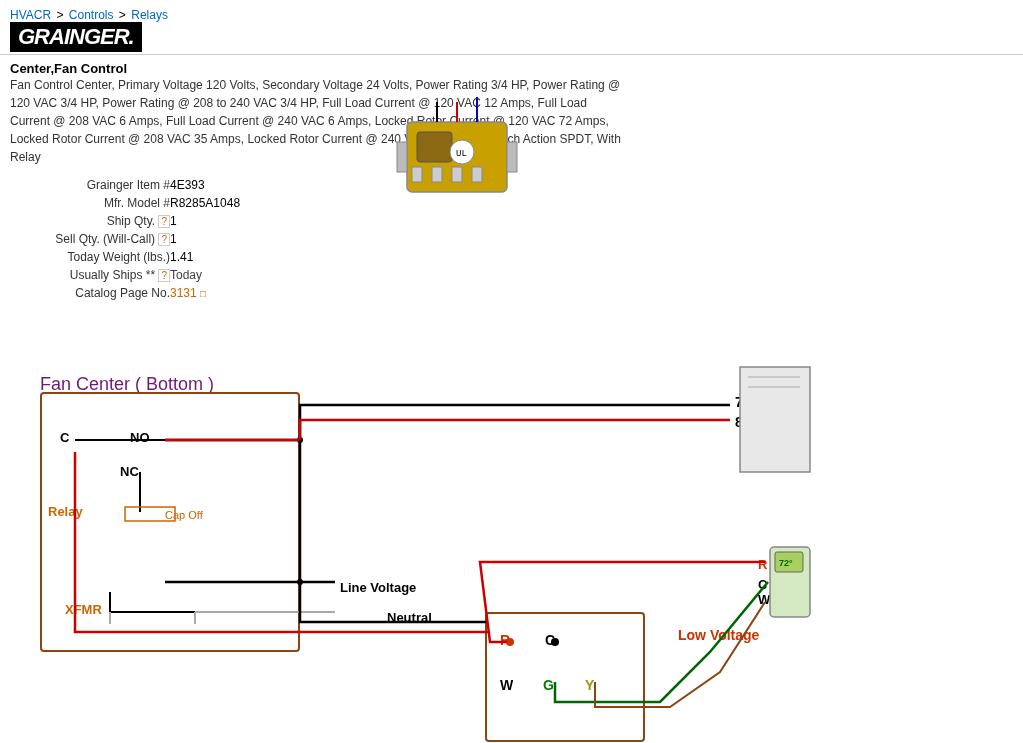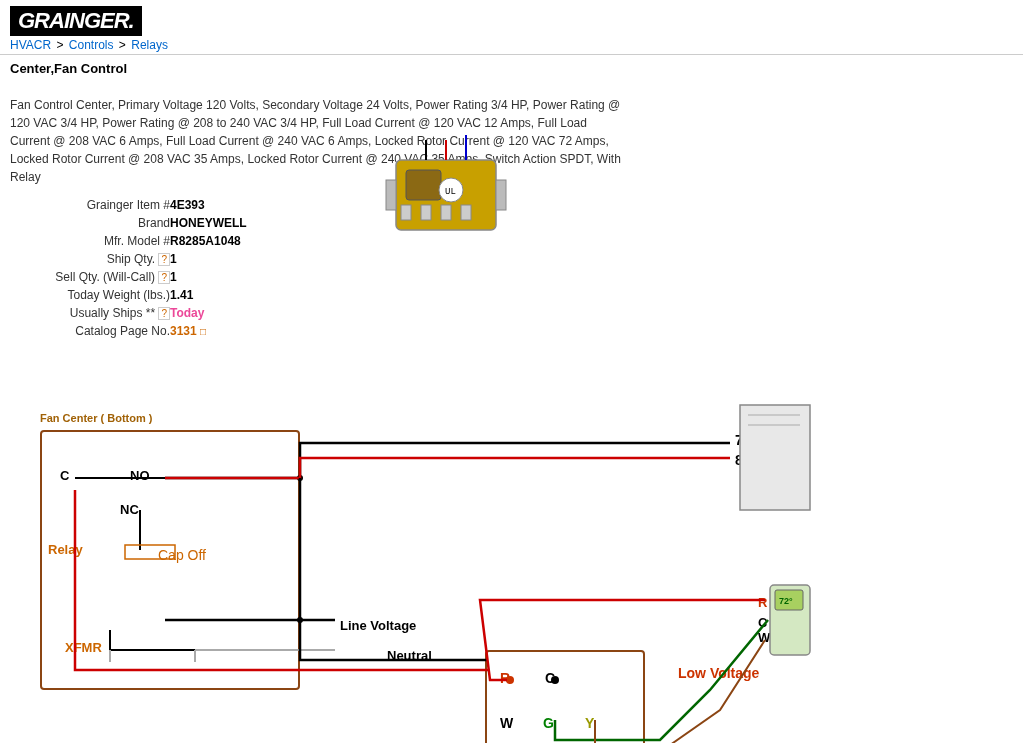--- a/index.html
+++ b/index.html
@@ -31,21 +31,21 @@
       font-size: 12px;
       margin-top: 2px;
     }
     #breadcrumb span { color: #000; margin: 0 2px; }
     #main-content {
       padding: 6px 10px;
     }
     #product-title {
       font-weight: bold;
       font-size: 13px;
-      margin-bottom: 20px;
+      margin-bottom: 0;
     }
     #product-description {
       font-size: 12px;
       color: #333;
       line-height: 1.5;
       max-width: 620px;
       margin-bottom: 10px;
     }
     #product-info {
       display: flex;
@@ -60,23 +60,23 @@
     #spec-table .row {
       display: flex;
       padding: 2px 0;
     }
     #spec-table .label {
       color: #333;
       min-width: 160px;
     }
     #spec-table .value {
       color: #000;
-      font-weight: bold;
-    }
-    #spec-table .value.red { color: #ec4899; }
+      font-weight: normal;
+    }
+    #spec-table .value.red { color: #404040; }
     #spec-table .value.orange { color: #cc6600; }
 
     
     #diagram-area {
       position: relative;
       width: 1000px;
       height: 430px;
       margin-top: 0px;
     }
 
@@ -166,45 +166,41 @@
       position: absolute;
       font-size: 14px;
       font-weight: bold;
       color: #000;
     }
   </style>
 </head>
 <body>
 
 <div id="header">
-  <div id="logo">GRAINGER.</div>
   <div id="breadcrumb">
     <a href="#" style="color:#0066cc;text-decoration:none;">HVACR</a>
     <span>&gt;</span>
     <a href="#" style="color:#0066cc;text-decoration:none;">Controls</a>
     <span>&gt;</span>
     <a href="#" style="color:#0066cc;text-decoration:none;">Relays</a>
   </div>
+  <div id="logo">GRAINGER.</div>
 </div>
 
 <div id="main-content">
   <div id="product-title">Center,Fan Control</div>
   <div id="product-description">Fan Control Center, Primary Voltage 120 Volts, Secondary Voltage 24 Volts, Power Rating 3/4 HP, Power Rating @ 120 VAC 3/4 HP, Power Rating @ 208 to 240 VAC 3/4 HP, Full Load Current @ 120 VAC 12 Amps, Full Load Current @ 208 VAC 6 Amps, Full Load Current @ 240 VAC 6 Amps, Locked Rotor Current @ 120 VAC 72 Amps, Locked Rotor Current @ 208 VAC 35 Amps, Locked Rotor Current @ 240 VAC 35 Amps, Switch Action SPDT, With Relay</div>
 
   <div id="product-info">
     <div id="spec-table">
       <div class="row">
         <span class="label">Grainger Item #</span>
         <span class="value">4E393</span>
       </div>
       <div class="row">
-        <span class="label">Brand</span>
-        <span class="value">HONEYWELL</span>
-      </div>
-      <div class="row">
         <span class="label">Mfr. Model #</span>
         <span class="value">R8285A1048</span>
       </div>
       <div class="row">
         <span class="label"><span>Ship Qty.</span> <span style="color:#cc6600;cursor:pointer;border:1px solid #ccc;padding:0 2px;font-size:10px;">?</span></span>
         <span class="value">1</span>
       </div>
       <div class="row">
         <span class="label"><span>Sell Qty. (Will-Call)</span> <span style="color:#cc6600;cursor:pointer;border:1px solid #ccc;padding:0 2px;font-size:10px;">?</span></span>
         <span class="value">1</span>
@@ -219,33 +215,33 @@
       </div>
       <div class="row">
         <span class="label">Catalog Page No.</span>
         <span class="value orange"><span>3131</span> <span style="font-size:10px;color:#cc6600;">□</span></span>
       </div>
     </div>
   </div>
 
   <div id="diagram-area">
 
-    <div class="fan-center-label" style="position:absolute;left:30px;top:62px;color:#a16207;font-size:11px;font-weight:bold;">Fan Center ( Bottom )</div>
+    <div class="fan-center-label" style="position:absolute;left:30px;top:62px;color:#701a75;font-size:18px;font-weight:normal;">Fan Center ( Bottom )</div>
 
     <div class="fan-center-box"></div>
 
     <div class="fc-label" style="position:absolute;left:50px;top:118px;font-size:13px;font-weight:bold;">C</div>
 
     <div class="fc-label" style="position:absolute;left:120px;top:118px;font-size:13px;font-weight:bold;">NO</div>
 
     <div class="fc-label" style="position:absolute;left:110px;top:152px;font-size:13px;font-weight:bold;">NC</div>
 
     <div class="relay-label" style="position:absolute;left:38px;top:192px;color:#cc6600;font-size:13px;font-weight:bold;">Relay</div>
 
-    <div class="cap-off-label" style="position:absolute;left:148px;top:197px;color:#cc6600;font-size:14px;">Cap Off</div>
+    <div class="cap-off-label" style="position:absolute;left:155px;top:197px;color:#cc6600;font-size:11px;">Cap Off</div>
 
     <div class="xfmr-label" style="position:absolute;left:55px;top:290px;color:#cc6600;font-size:13px;font-weight:bold;">XFMR</div>
 
     <div class="line-voltage-label" style="position:absolute;left:330px;top:268px;font-size:13px;font-weight:bold;">Line Voltage</div>
 
     <div class="neutral-label" style="position:absolute;left:330px;top:298px;font-size:13px;font-weight:bold;padding-left:47px;">Neutral</div>
 
     <div class="low-voltage-label" style="position:absolute;left:668px;top:315px;color:#cc3300;font-size:14px;font-weight:bold;">Low Voltage</div>
 
     <div class="top-fan-box"></div>
@@ -307,21 +303,21 @@
       <polyline points="545,370 545,390 650,390 700,340 758,270" fill="none" stroke="#006600" stroke-width="2.5"></polyline>
 
       <polyline points="585,370 585,395 660,395 710,360 755,290" fill="none" stroke="#8B4513" stroke-width="2"></polyline>
 
       <polyline points="497,330 480,330 470,250 755,250" fill="none" stroke="#cc0000" stroke-width="2.5"></polyline>
 
       <line x1="185" y1="300" x2="185" y2="312" stroke="#aaa" stroke-width="2"></line>
 
     </svg>
 
-    <div style="position:absolute;left:366px;top:-220px;width:140px;height:130px;z-index:10;font-family:Liberation Mono, monospace;">
+    <div style="position:absolute;left:377px;top:-220px;width:140px;height:130px;z-index:10;font-family:Liberation Mono, monospace;">
       
       <svg width="140" height="130" viewBox="0 0 140 130">
 
         <rect x="20" y="30" width="100" height="70" rx="5" fill="#c8a000" stroke="#888" stroke-width="1.5"></rect>
 
         <rect x="30" y="40" width="35" height="30" rx="3" fill="#8B6914" stroke="#555" stroke-width="1"></rect>
 
         <rect x="25" y="75" width="10" height="15" fill="#ccc" stroke="#888" stroke-width="1"></rect>
         <rect x="45" y="75" width="10" height="15" fill="#ccc" stroke="#888" stroke-width="1"></rect>
         <rect x="65" y="75" width="10" height="15" fill="#ccc" stroke="#888" stroke-width="1"></rect>

